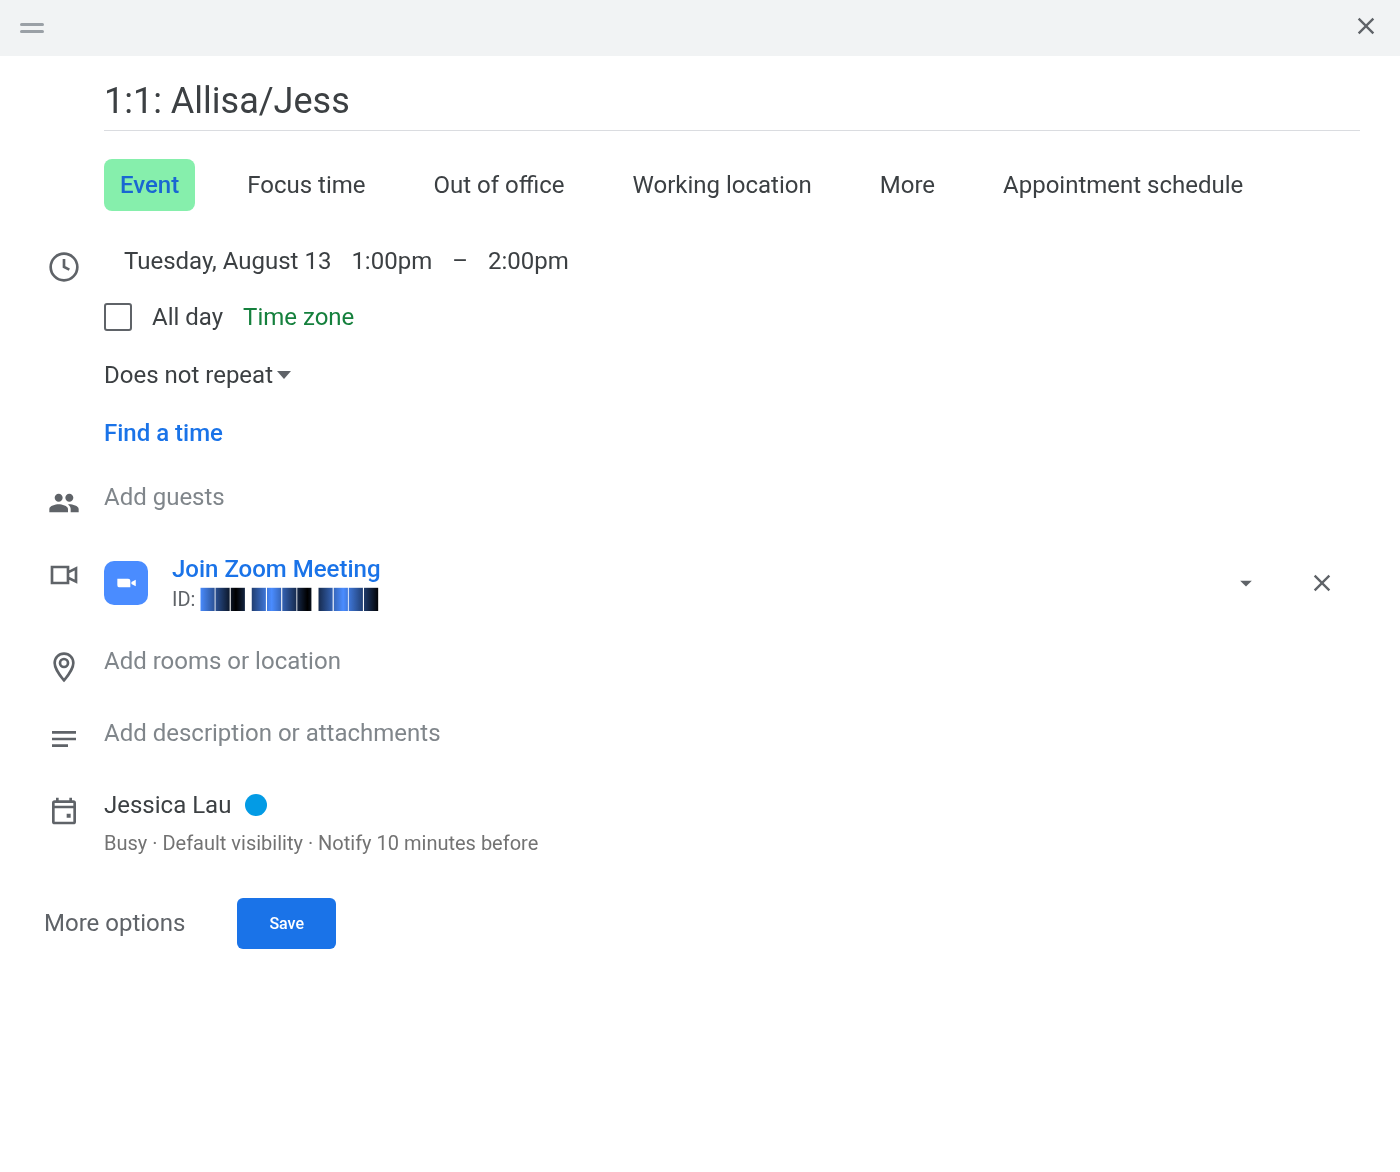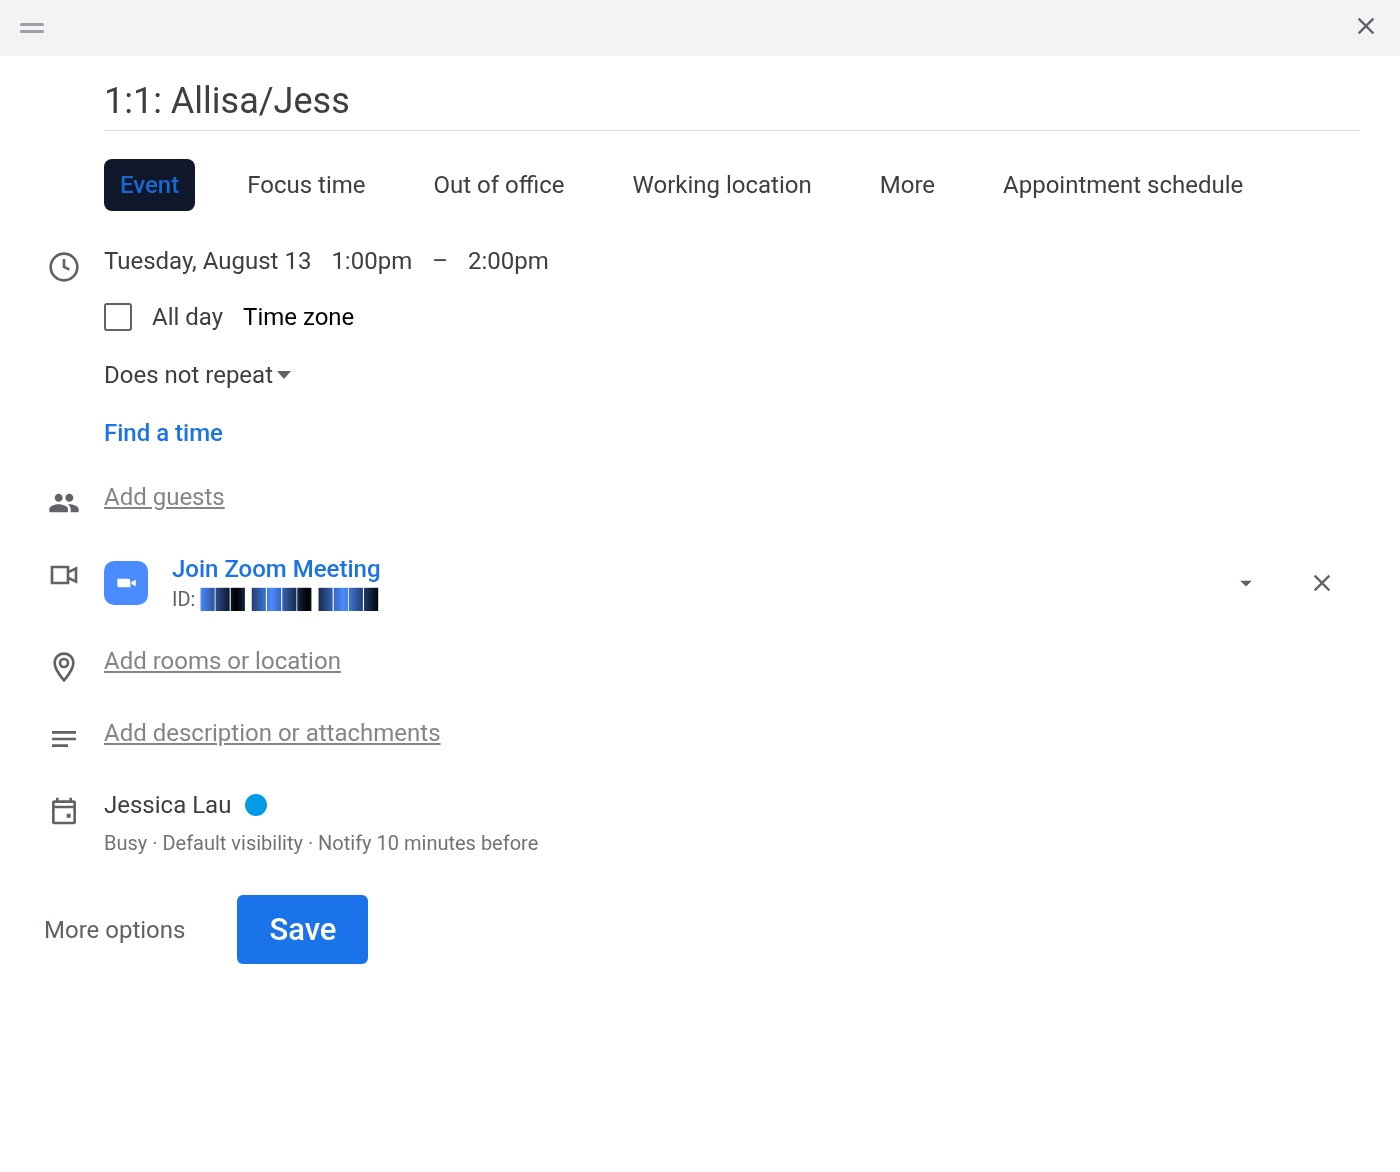--- a/index.html
+++ b/index.html
@@ -64,21 +64,21 @@
       align-items: center;
     }
     .tab {
       font-size: 24px;
       color: #3c4043;
       padding: 12px 16px;
       border-radius: 8px;
       cursor: pointer;
     }
     .tab.active {
-      background: #0f172a;
+      background: #86efac;
       color: #1967d2;
       font-weight: 500;
     }
     .row {
       display: flex;
       align-items: flex-start;
       margin-top: 36px;
       padding-left: 24px;
     }
     .row-icon {
@@ -95,20 +95,21 @@
     }
     .row-body {
       flex: 1;
       font-size: 24px;
       color: #3c4043;
     }
     .datetime-line {
       display: flex;
       gap: 20px;
       align-items: center;
+      margin-left: 20px;
     }
     .datetime-part {
       cursor: pointer;
     }
     .datetime-sep {
       color: #3c4043;
     }
     .allday-line {
       display: flex;
       align-items: center;
@@ -139,21 +140,20 @@
     .findtime {
       margin-top: 30px;
       color: #1a73e8;
       font-weight: 500;
       cursor: pointer;
     }
     .placeholder-text {
       color: #80868b;
       font-size: 24px;
       cursor: text;
-      text-decoration: underline;
     }
     .zoom-row {
       display: flex;
       align-items: center;
       width: 100%;
     }
     .zoom-badge {
       width: 44px;
       height: 44px;
       background: #4a8cff;
@@ -227,29 +227,29 @@
     }
     .more-options {
       font-size: 24px;
       color: #5f6368;
       cursor: pointer;
       padding: 14px 20px;
     }
     .save-btn {
       background: #1a73e8;
       color: #fff;
-      font-size: 31px;
+      font-size: 16px;
       font-weight: 500;
       border: none;
       border-radius: 6px;
       padding: 16px 32px;
       cursor: pointer;
     }
     .tz-link {
-      color: #000000;
+      color: #15803d;
       cursor: pointer;
     }
   </style>
 </head>
 <body>
 
 <div class="topbar">
   <div class="drag-handle">
     <div class="drag-line"></div>
     <div class="drag-line"></div>

